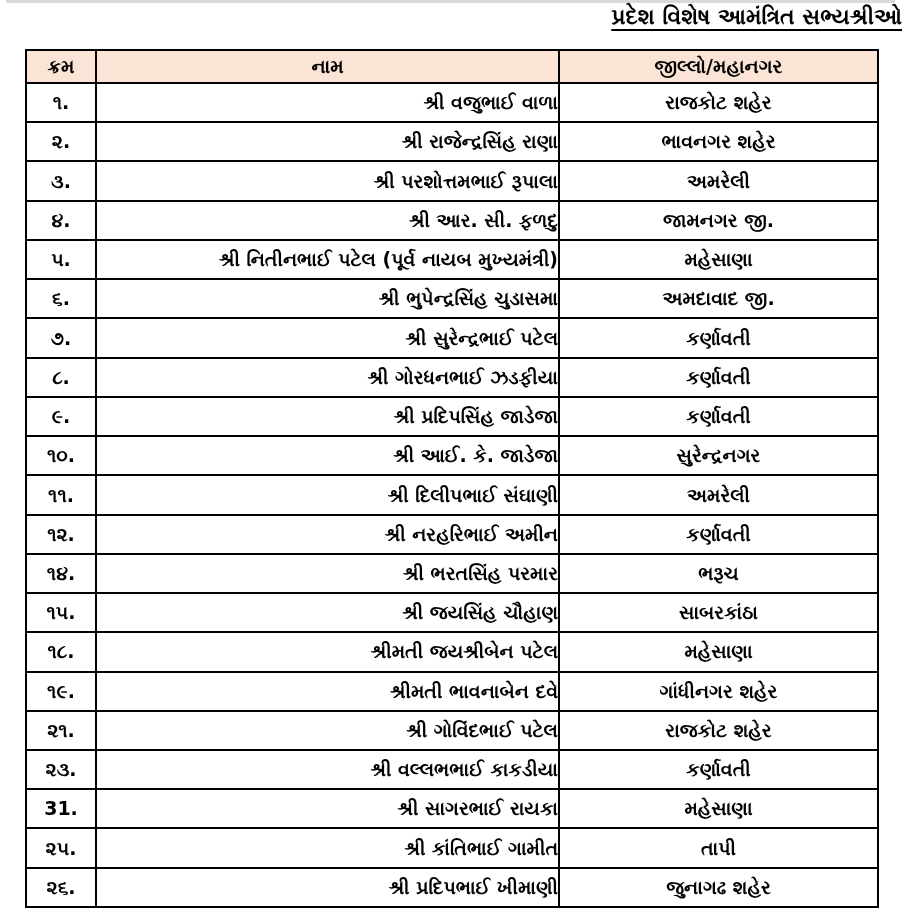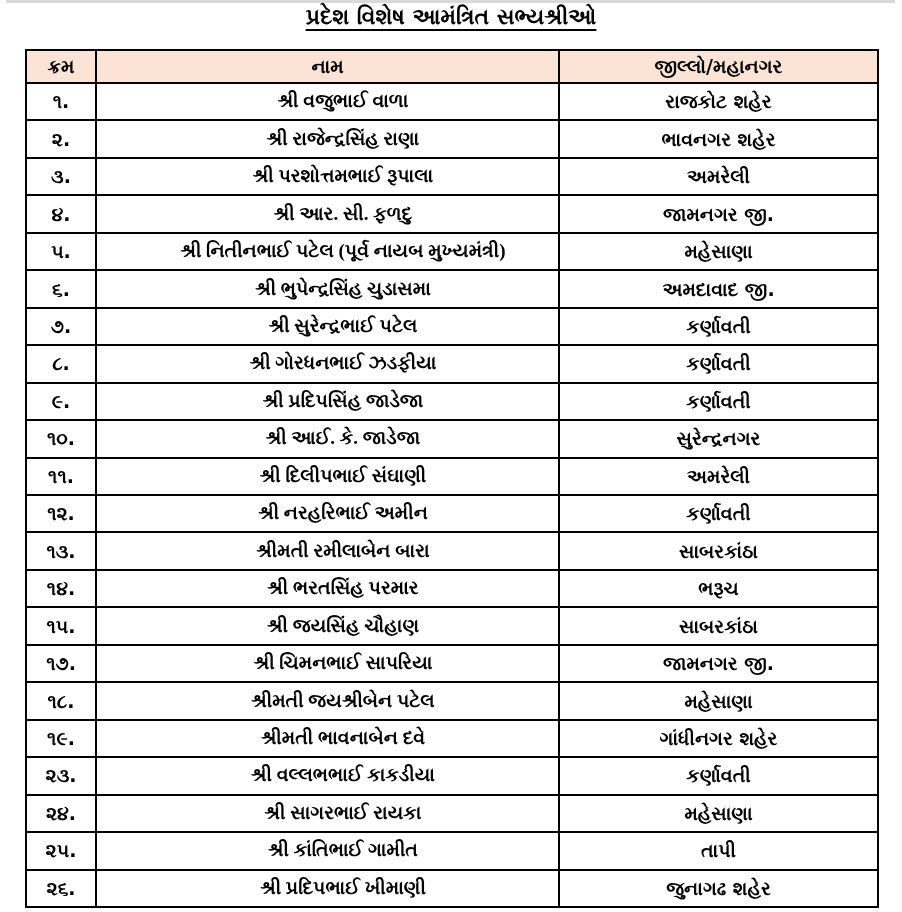--- a/index.html
+++ b/index.html
@@ -17,21 +17,21 @@
     color:var(--text);
     position:relative;
     overflow:hidden;
   }
   .top-strip{
     position:absolute;top:0;left:6px;width:889px;height:3px;
     background:var(--strip);
   }
   .title{
     position:absolute;top:4px;left:0;width:100%;
-    text-align:center;
+    text-align:right;
     font-size:22px;font-weight:700;
     margin:0;
   }
   .title .u{
     text-decoration:underline;
     text-decoration-thickness:2px;
     text-underline-offset:5px;
   }
   table.members{
     position:absolute;left:25px;top:49px;
@@ -52,21 +52,21 @@
     white-space:nowrap;
     overflow:hidden;
   }
   .members thead tr{height:33px;}
   .members thead th{
     background:var(--header-bg);
     text-align:center;
   }
   .members tbody tr{height:31.7px;}
   td.serial{text-align:center;}
-  td.name{text-align:center;padding-left:31px;font-family:Liberation Serif, serif;}
+  td.name{text-align:right;padding-left:31px;}
   td.district{text-align:center;}
 </style>
 </head>
 <body>
 
 <div class="top-strip"></div>
 
 <h1 class="title"><span class="u">પ્રદેશ વિશેષ આમંત્રિત સભ્યશ્રીઓ</span></h1>
 
 <table class="members">
@@ -137,56 +137,51 @@
         <td class="serial">૧૧.</td>
         <td class="name">શ્રી દિલીપભાઈ સંઘાણી</td>
         <td class="district">અમરેલી</td>
       </tr>
       <tr>
         <td class="serial">૧૨.</td>
         <td class="name">શ્રી નરહરિભાઈ અમીન</td>
         <td class="district">કર્ણાવતી</td>
       </tr>
       <tr>
-        <td class="serial">૧૩.</td>
-        <td class="name">શ્રીમતી રમીલાબેન બારા</td>
-        <td class="district">સાબરકાંઠા</td>
-      </tr>
-      <tr>
         <td class="serial">૧૪.</td>
         <td class="name">શ્રી ભરતસિંહ પરમાર</td>
         <td class="district">ભરૂચ</td>
       </tr>
       <tr>
         <td class="serial">૧૫.</td>
         <td class="name">શ્રી જયસિંહ ચૌહાણ</td>
         <td class="district">સાબરકાંઠા</td>
-      </tr>
-      <tr>
-        <td class="serial">૧૭.</td>
-        <td class="name">શ્રી ચિમનભાઈ સાપરિયા</td>
-        <td class="district">જામનગર જી.</td>
       </tr>
       <tr>
         <td class="serial">૧૮.</td>
         <td class="name">શ્રીમતી જયશ્રીબેન પટેલ</td>
         <td class="district">મહેસાણા</td>
       </tr>
       <tr>
         <td class="serial">૧૯.</td>
         <td class="name">શ્રીમતી ભાવનાબેન દવે</td>
         <td class="district">ગાંધીનગર શહેર</td>
       </tr>
       <tr>
+        <td class="serial">૨૧.</td>
+        <td class="name">શ્રી ગોવિંદભાઈ પટેલ</td>
+        <td class="district">રાજકોટ શહેર</td>
+      </tr>
+      <tr>
         <td class="serial">૨૩.</td>
         <td class="name">શ્રી વલ્લભભાઈ કાકડીયા</td>
         <td class="district">કર્ણાવતી</td>
       </tr>
       <tr>
-        <td class="serial">૨૪.</td>
+        <td class="serial">31.</td>
         <td class="name">શ્રી સાગરભાઈ રાયકા</td>
         <td class="district">મહેસાણા</td>
       </tr>
       <tr>
         <td class="serial">૨૫.</td>
         <td class="name">શ્રી કાંતિભાઈ ગામીત</td>
         <td class="district">તાપી</td>
       </tr>
       <tr>
         <td class="serial">૨૬.</td>

